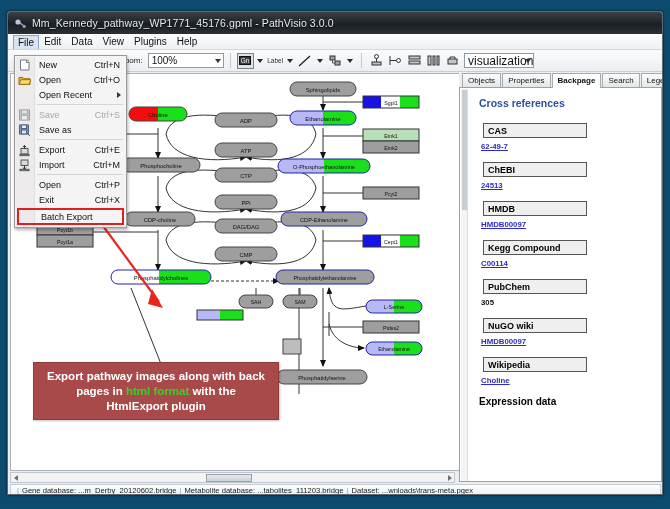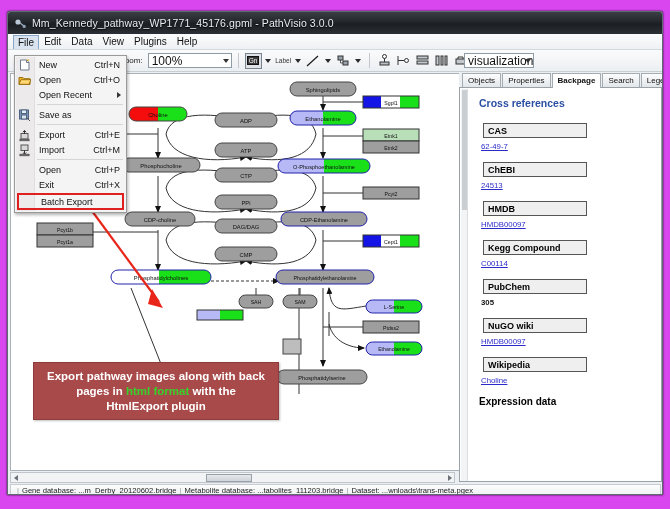--- a/index.html
+++ b/index.html
@@ -6,21 +6,21 @@
   html, body {
     margin: 0; padding: 0;
     width: 670px; height: 509px;
     background: #000;
     font-family: "Liberation Sans", sans-serif;
     overflow: hidden;
   }
   #frame {
     position: absolute; left: 0; top: 0;
     width: 670px; height: 509px;
-    background: #d946ef;
+    background: #0c4a6e;
     padding-left: 10px;
   }
 
   #window {
     position: absolute;
     left: 7px; top: 11px;
     width: 656px; height: 484px;
     background: #f0f0f0;
     border: 1px solid #5f6a72;
     border-radius: 3px 3px 0 0;
@@ -76,24 +76,24 @@
     height: 22px;
     background: linear-gradient(180deg,#fafbfc,#eceff2);
     border-bottom: 1px solid #c9ced3;
     display: flex; align-items: center;
     padding-left: 112px;
     gap: 2px;
     position: relative;
   }
   .tb-label { font-size: 8px; color:#222; margin-right:3px; }
   .tb-combo {
-    width: 84px; height: 15px;
+    width: 76px; height: 15px;
     background: #fff;
     border: 1px solid #8e9aa4;
-    font-size: 12px;
+    font-size: 10px;
     color: #111;
     display: flex; align-items: center;
     padding-left: 3px;
     position: relative;
   }
   .tb-combo .arrow {
     position: absolute; right: 2px; top: 50%;
     transform: translateY(-50%);
     width: 0; height: 0;
     border-left: 3px solid transparent;
@@ -227,21 +227,21 @@
     background:#efefef;
     border:1px solid #555;
     font-size:9px; font-weight:bold; color:#000;
     display:flex; align-items:center; padding-left:4px;
     margin-left: 12px;
   }
   .bp-val{
     font-size:7.8px;
     margin: 4px 0 11px 10px;
   }
-  .bp-val a{ color:#2b2bc8; text-decoration:underline; font-weight:normal;}
+  .bp-val a{ color:#2b2bc8; text-decoration:underline; font-weight:bold;}
   .bp-val.plain{ color:#111; font-weight:bold; text-decoration:none;}
   .bp-foot{
     font-size:10px; font-weight:bold; color:#000;
     margin: 4px 0 0 8px;
   }
 
   
   #filemenu{
     position:absolute; left:6px; top:43px;
     width:113px;
@@ -721,20 +721,31 @@
         <span class="acc">Ctrl+O</span>
       </div>
 
       <div class="fm-row">
         <span>Open Recent</span>
         <span class="sub"></span>
       </div>
 
       <div class="fm-sep"></div>
 
+      <div class="fm-row disabled">
+        <span class="fm-ico">
+          <svg width="13" height="13" viewBox="0 0 13 13">
+            <rect x="1.5" y="1.5" width="10" height="10" fill="#c4c4c4" stroke="#a0a0a0"></rect>
+            <rect x="3.5" y="1.5" width="6" height="4" fill="#e0e0e0" stroke="#b0b0b0"></rect>
+            <rect x="3.5" y="7" width="6" height="4.5" fill="#eaeaea" stroke="#b0b0b0"></rect>
+          </svg>
+        </span>
+        <span>Save</span>
+        <span class="acc">Ctrl+S</span>
+      </div>
 
       <div class="fm-row">
         <span class="fm-ico">
           <svg width="13" height="13" viewBox="0 0 13 13">
             <rect x="1.5" y="1.5" width="9" height="9" fill="#7b93b5" stroke="#4d6483"></rect>
             <rect x="3.5" y="1.5" width="5" height="3.5" fill="#e8eef5" stroke="#4d6483"></rect>
             <rect x="3.5" y="6.5" width="5" height="4" fill="#dde6f0" stroke="#4d6483"></rect>
             <path d="M8.5 9 l3.5 3.5" stroke="#555" stroke-width="1"></path>
           </svg>
         </span>

